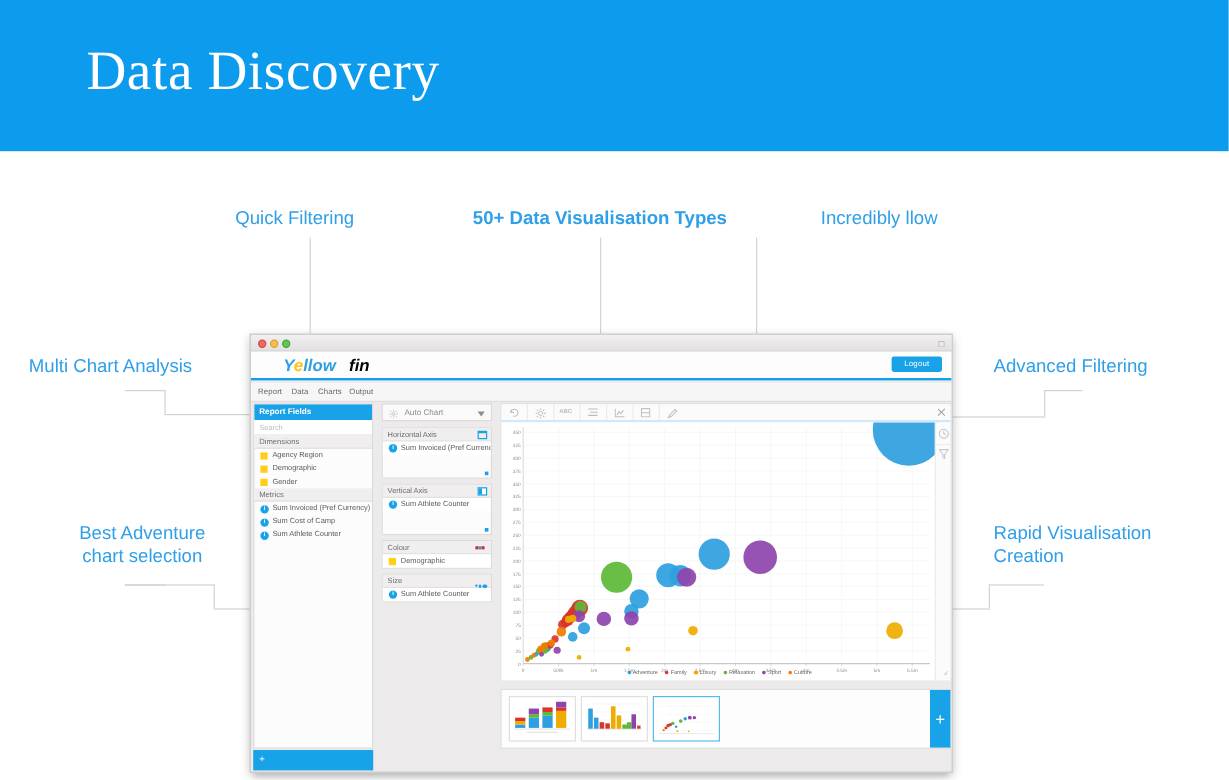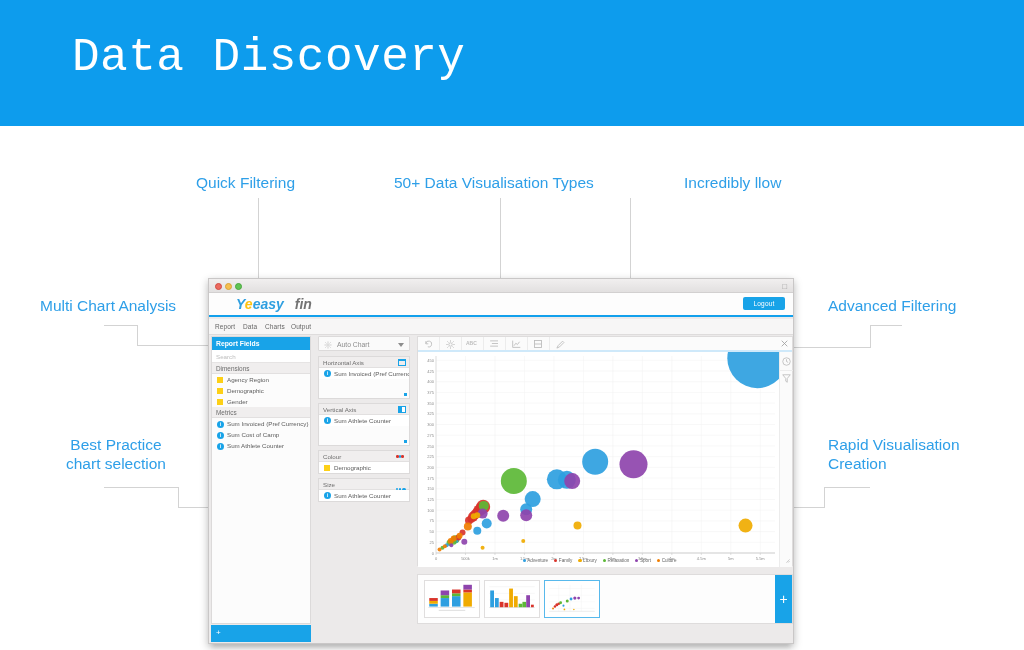--- a/index.html
+++ b/index.html
@@ -9,21 +9,21 @@
     overflow:hidden;position:relative;
   }
   
   #banner{
     position:absolute;left:0;top:0;width:1024px;height:126px;
     background:#0d9ced;
   }
   #banner-title{
     position:absolute;left:72px;top:32px;
     color:#ffffff;font-size:46px;font-weight:400;letter-spacing:.5px;
-    font-family:Liberation Mono, monospace;
+    font-family:Liberation Serif, serif;
     white-space:nowrap;
   }
   
   .callout{
     position:absolute;color:#2e9fe8;font-size:15.5px;line-height:19px;
     white-space:pre;font-family:"Liberation Sans", sans-serif;
   }
   .leader{position:absolute;border-color:#d3d3d3;border-style:solid;border-width:0;}
   
   #app-window{
@@ -45,21 +45,21 @@
   #tb-restore{position:absolute;right:6px;top:3px;color:#9a9a9a;font-size:8px;}
 
   #brandbar{
     position:absolute;left:0;top:14px;width:100%;height:24px;
     background:#fdfdfd;border-bottom:2px solid #12a0ec;box-sizing:border-box;
   }
   #logo{position:absolute;left:27px;top:3px;font-size:14px;font-weight:bold;font-style:italic;}
   #logo .y{color:#2f9fe0;}
   #logo .dot{color:#ffc20e;}
   #logo .low{color:#2f9fe0;}
-  #logo .fin{color:#737373;padding-left:11px;}
+  #logo .fin{color:#000000;padding-left:11px;}
   #logout-btn{
     position:absolute;right:8px;top:4px;width:42px;height:13px;
     background:#18a3e8;border-radius:2px;color:#fff;font-size:6.5px;
     text-align:center;line-height:13px;letter-spacing:.2px;
   }
   #menubar{
     position:absolute;left:0;top:40px;width:100%;height:16px;
     background:#f7f6f6;border-bottom:1px solid #dedcdc;box-sizing:border-box;
   }
   .menu-item{
@@ -178,25 +178,25 @@
   }
 </style>
 </head>
 <body>
 
 <div id="banner">
   <div id="banner-title">Data Discovery</div>
 </div>
 
 <div class="callout" style="left:196px;top:173px;">Quick Filtering</div>
-<div class="callout" style="left:394px;top:173px;">50+ Data Visualisation Types</div>
+<div class="callout" style="left:394px;top:173px;font-weight:bold;">50+ Data Visualisation Types</div>
 <div class="callout" style="left:684px;top:173px;">Incredibly llow</div>
-<div class="callout" style="left:24px;top:296px;margin-left:16px;">Multi Chart Analysis</div>
+<div class="callout" style="left:24px;top:296px;">Multi Chart Analysis</div>
 <div class="callout" style="left:828px;top:296px;">Advanced Filtering</div>
-<div class="callout" style="left:66px;top:435px;text-align:center;">Best Practice
+<div class="callout" style="left:66px;top:435px;text-align:center;">Best Adventure
 chart selection</div>
 <div class="callout" style="left:828px;top:435px;">Rapid Visualisation
 Creation</div>
 
 <div class="leader" style="left:258px;top:198px;width:1px;height:82px;border-left-width:1px;"></div>
 <div class="leader" style="left:500px;top:198px;width:1px;height:82px;border-left-width:1px;"></div>
 <div class="leader" style="left:630px;top:198px;width:1px;height:82px;border-left-width:1px;"></div>
 
 <div class="leader" style="left:104px;top:325px;width:34px;height:1px;border-top-width:1px;"></div>
 <div class="leader" style="left:137px;top:325px;width:1px;height:20px;border-left-width:1px;"></div>
@@ -219,21 +219,21 @@
 <div id="app-window">
 
   <div id="titlebar">
     <span class="tl-dot" id="dot-close"></span>
     <span class="tl-dot" id="dot-min"></span>
     <span class="tl-dot" id="dot-max"></span>
     <span id="tb-restore">□</span>
   </div>
 
   <div id="brandbar">
-    <div id="logo"><span class="y">Y</span><span class="dot">e</span><span class="low">easy</span><span class="fin">fin</span></div>
+    <div id="logo"><span class="y">Y</span><span class="dot">e</span><span class="low">llow</span><span class="fin">fin</span></div>
     <div id="logout-btn">Logout</div>
   </div>
 
   <div id="menubar">
     <span class="menu-item" id="mi0">Report</span>
     <span class="menu-item" id="mi1">Data</span>
     <span class="menu-item" id="mi2">Charts</span>
     <span class="menu-item" id="mi3">Output</span>
   </div>
 

